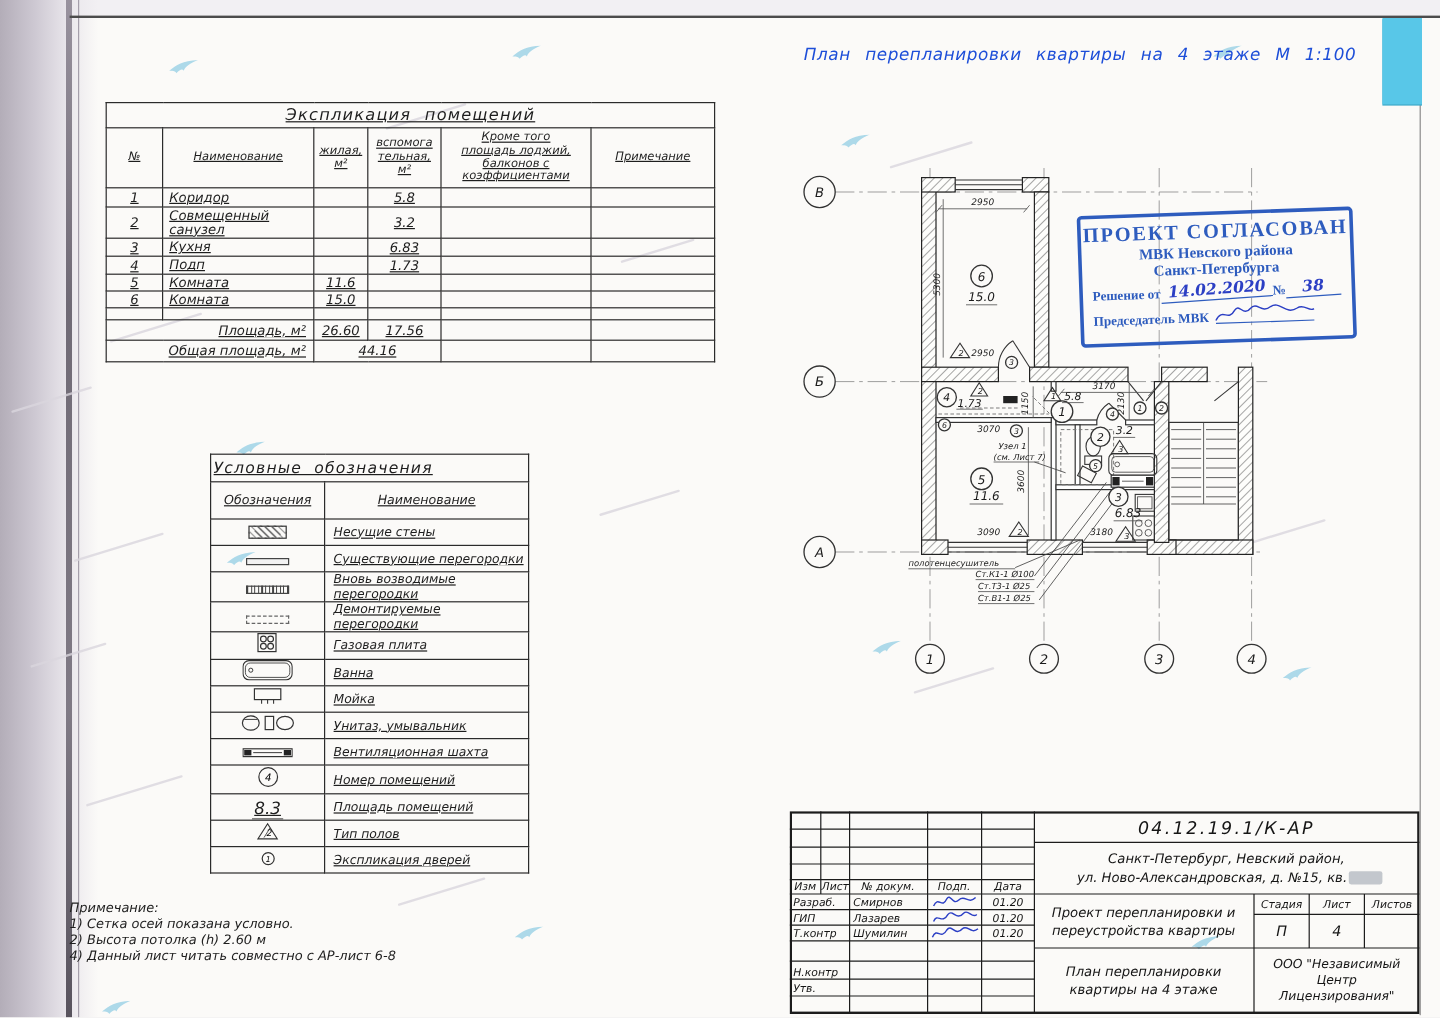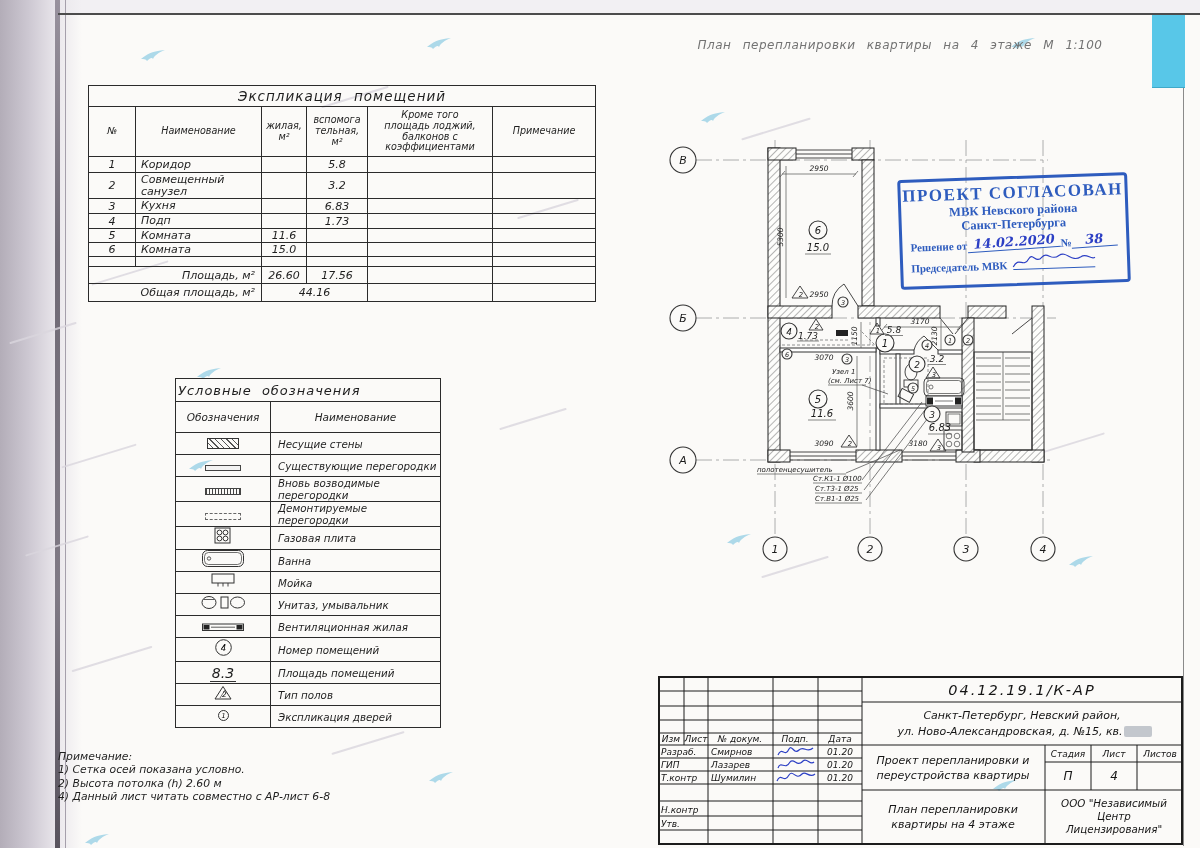--- a/index.html
+++ b/index.html
@@ -12,23 +12,23 @@
   #scan-fold{left:55px;top:0;width:5px;height:848px;background:linear-gradient(180deg,#8a8390,#5a5460 30%,#6d6773 70%,#3e3944);opacity:.85;}
   #scan-fold2{left:65px;top:0;width:1px;height:848px;background:#a59fab;}
   #top-strip{left:0;top:0;width:1200px;height:13px;background:#f2f0f3;}
   #top-edge{left:58px;top:13px;width:1142px;height:2px;background:#4c4c4c;}
   #right-edge{left:1183px;top:15px;width:1px;height:831px;background:#8a8a8a;}
   #sticker{left:1152px;top:15px;width:33px;height:72px;background:#58c7e8;box-shadow:0 1px 0 #3fa9c9;}
   .wm{position:absolute;height:2px;background:#d9d6dd;transform:rotate(-17deg);border-radius:1px;opacity:.8;}
   .bird{position:absolute;opacity:.65;}
   
   #sheet-title{left:640px;top:38px;width:520px;text-align:center;font-style:italic;
-    font-size:12px;letter-spacing:.5px;word-spacing:7px;color:#737373;}
+    font-size:14px;letter-spacing:.5px;word-spacing:7px;color:#1d4ed8;}
   
-  table{border-collapse:collapse;table-layout:fixed;}
+  table{border-collapse:collapse;table-layout:fixed;text-decoration:underline;}
   #explication{left:88px;top:85px;}
   #explication table,#legend table{width:100%;}
   #explication td,#legend td{border:1px solid #2b2b2b;font-style:italic;vertical-align:middle;
     overflow:hidden;padding:0 2px;}
   #explication{width:507px;}
   #explication .ttl{font-size:13.5px;text-align:center;letter-spacing:1px;word-spacing:6px;}
   #explication .hd{font-size:9.6px;text-align:center;white-space:pre-line;line-height:1.12;}
   #explication .c{font-size:11px;text-align:center;}
   #explication .nm{font-size:11px;text-align:left;padding-left:5px;line-height:1.05;}
   #explication .rt{font-size:11px;text-align:right;padding-right:6px;}
@@ -326,21 +326,21 @@
         <td class="lb">Унитаз, умывальник</td>
           </tr>
       <tr style="height:22px">
             <td class="ic">
           <svg width="42" height="9">
                 <rect x="0.5" y="1" width="41" height="6.5" fill="none" stroke="#333"></rect>
                 <rect x="1.5" y="2" width="6" height="4.5" fill="#222"></rect>
                 <rect x="34.5" y="2" width="6" height="4.5" fill="#222"></rect>
                 <line x1="9" y1="4.2" x2="33" y2="4.2" stroke="#333" stroke-width=".8"></line>
               </svg></td>
-        <td class="lb">Вентиляционная жилая</td>
+        <td class="lb">Вентиляционная шахта</td>
           </tr>
       <tr style="height:22px">
             <td class="ic">
           <svg width="19" height="19">
                 <circle cx="9.5" cy="9.5" r="7.8" fill="none" stroke="#333"></circle>
                 <text x="9.5" y="12.5" text-anchor="middle" style="font:italic 8.5px 'DejaVu Sans',sans-serif">4</text>
               </svg></td>
         <td class="lb">Номер помещений</td>
           </tr>
       <tr style="height:22px">

